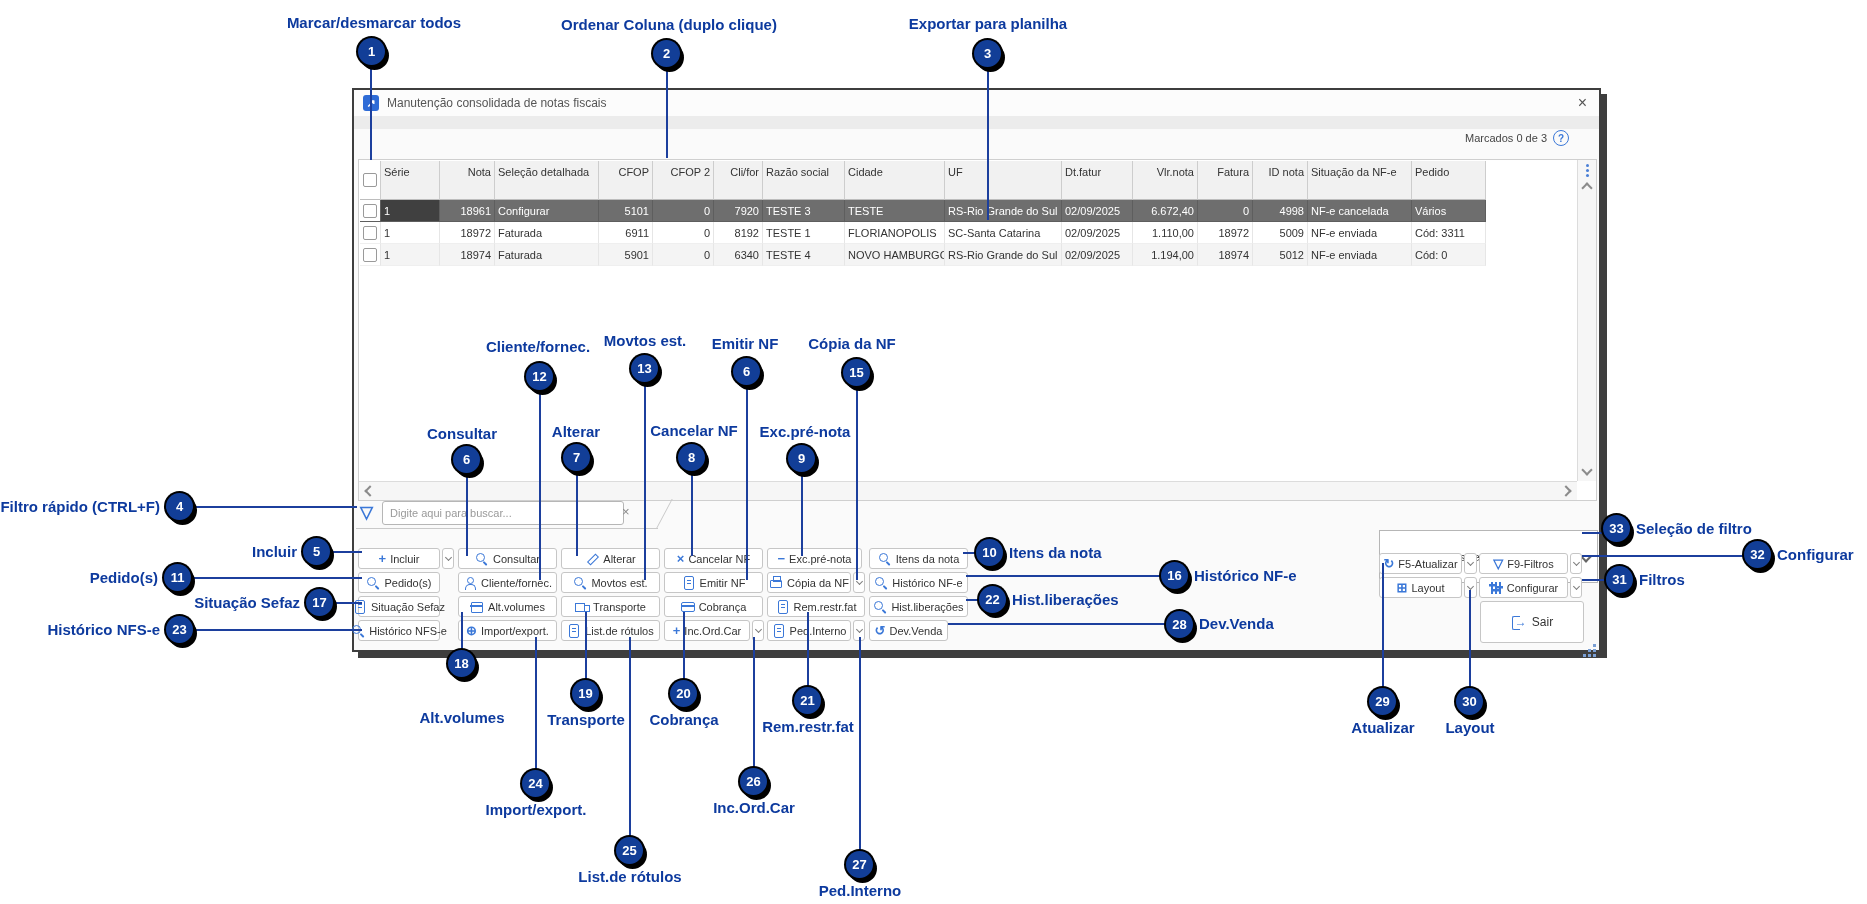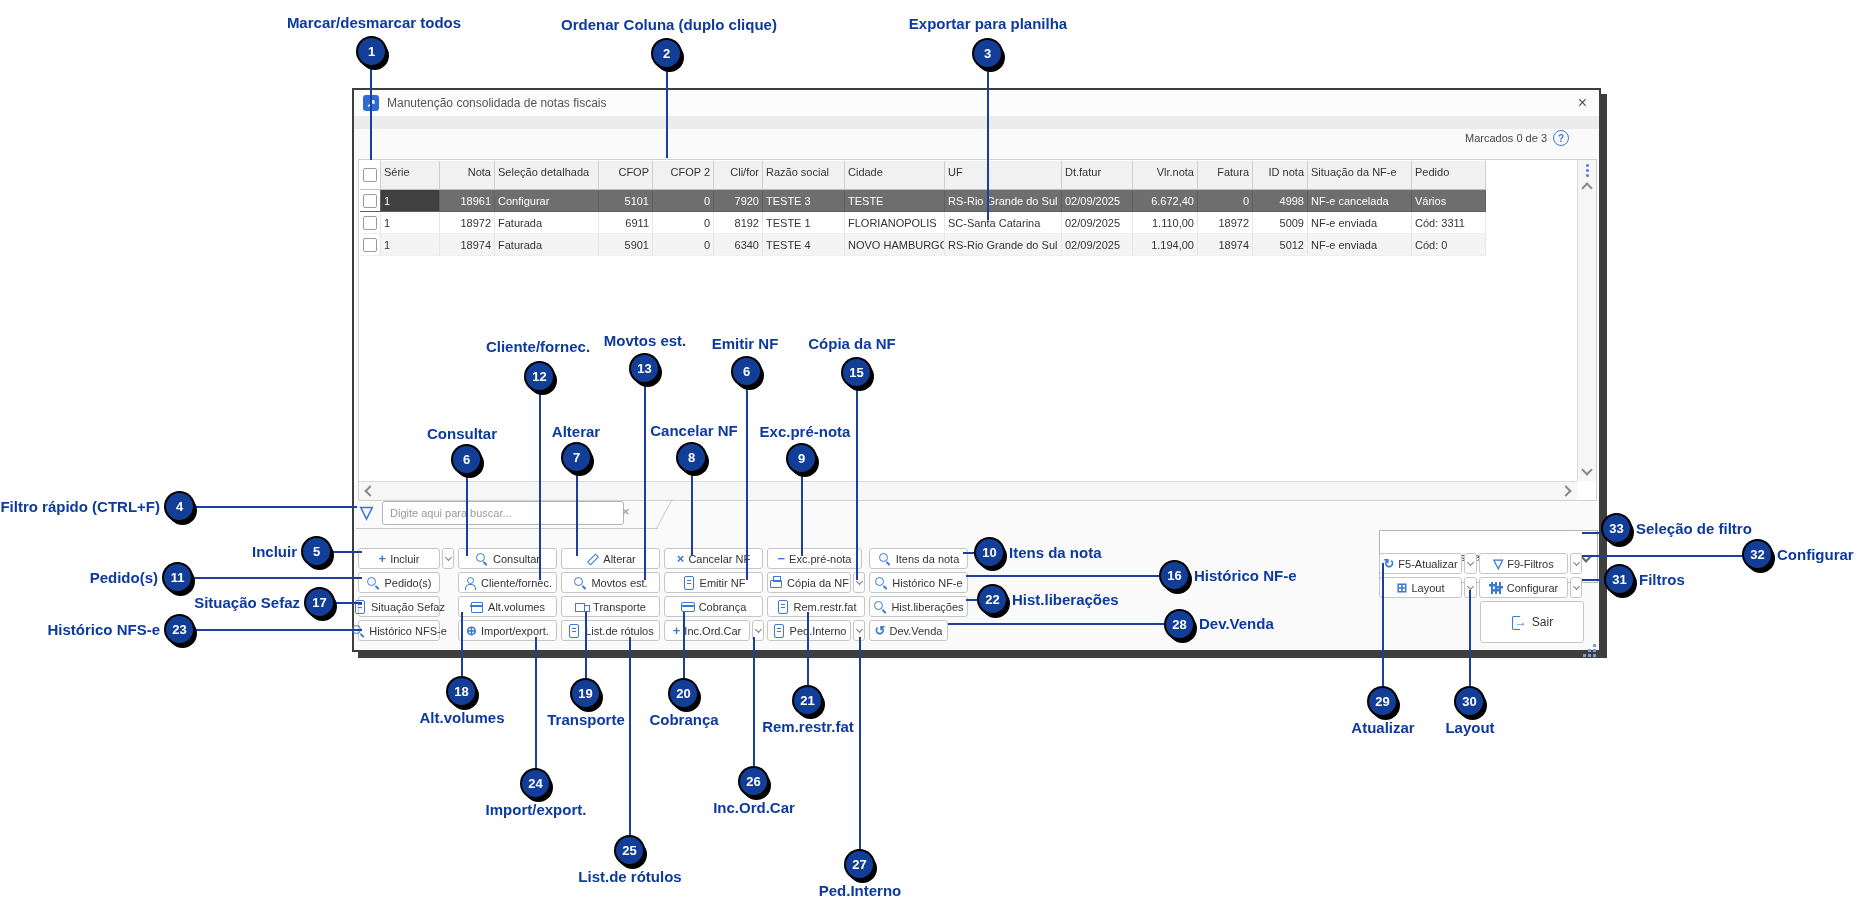--- a/index.html
+++ b/index.html
@@ -15,21 +15,21 @@
   .wtitle{position:absolute;left:33px;top:6px;font-size:12px;color:#555}
   .closex{position:absolute;right:12px;top:4px;font-size:16px;color:#555;cursor:default}
   .graystrip{position:absolute;left:0;top:26px;width:100%;height:13px;background:#ececec}
   .marcados{position:absolute;right:52px;top:42px;font-size:11px;color:#444}
   .helpico{position:absolute;right:30px;top:40px;width:14px;height:14px;border:1.5px solid #3b78d8;border-radius:50%;
            color:#3b78d8;font-size:10px;font-weight:bold;display:flex;align-items:center;justify-content:center}
 
   
   .gridbox{position:absolute;left:4px;top:69px;width:1237px;height:340px;background:#fff;border:1px solid #cfcfcf}
   .grow{position:relative;display:flex;height:22px}
-  .hrow{height:29px}
+  .hrow{height:39px}
   .c{font-size:11px;padding:0 3px;line-height:22px;border-right:1px solid #e6e6e6;border-bottom:1px solid #efefef;
      white-space:nowrap;overflow:hidden;color:#333;flex:none;box-sizing:border-box}
   .hrow .c{background:#f1f1f1;border-right:1px solid #cdcdcd;border-bottom:1px solid #bdbdbd;line-height:23px}
   .alt .c{background:#f4f4f4}
   .sel .c{background:#6e6e6e;color:#fff;border-right-color:#5e5e5e;border-bottom-color:#5e5e5e}
   .sel .c.focus{background:#404040}
   .r{text-align:right}
   .cbcell{display:flex;align-items:center;justify-content:center;padding:0;background:#fff !important}
   .cb{width:12px;height:12px;border:1px solid #9a9a9a;background:#fff;border-radius:2px}
   .cw0{width:21px}.cw1{width:59px}.cw2{width:55px}.cw3{width:104px}.cw4{width:54px}.cw5{width:61px}
@@ -452,21 +452,21 @@
   </div>
 <div class="bubble" style="left:843px;top:359px">
     <span>15</span>
   </div>
 <div class="bubble" style="left:1161px;top:562px">
     <span>16</span>
   </div>
 <div class="bubble" style="left:306px;top:589px">
     <span>17</span>
   </div>
-<div class="bubble" style="left:448px;top:678px">
+<div class="bubble" style="left:448px;top:650px">
     <span>18</span>
   </div>
 <div class="bubble" style="left:572px;top:680px">
     <span>19</span>
   </div>
 <div class="bubble" style="left:670px;top:680px">
     <span>20</span>
   </div>
 <div class="bubble" style="left:794px;top:687px">
     <span>21</span>

